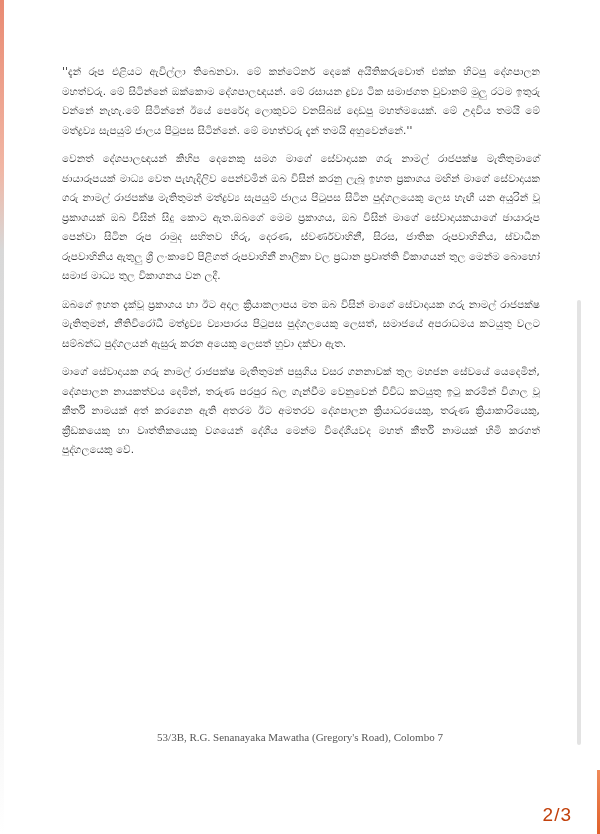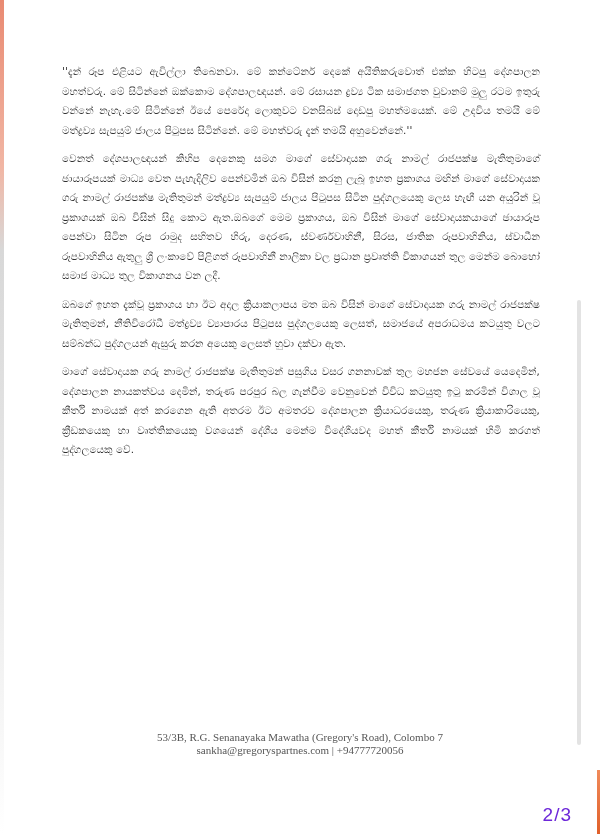--- a/index.html
+++ b/index.html
@@ -69,37 +69,36 @@
       height: 445px;
       background: #e3e3e3;
       border-radius: 2px;
     }
     .page-indicator {
       position: absolute;
       right: 28px;
       bottom: 8px;
       font-family: "Liberation Sans", sans-serif;
       font-size: 19px;
-      color: #6d28d9;
+      color: #c2410c;
       letter-spacing: 1px;
     }
   </style>
 </head>
 <body>
 
 <div class="left-edge"></div>
 <div class="right-edge"></div>
 
 <div class="page">
   <p class="para quote">''දැන් රූප එළියට ඇවිල්ලා තිබෙනවා. මේ කන්ටේනර් දෙකේ අයිතිකරුවොත් එක්ක හිටපු දේශපාලන මහත්වරු. මේ සිටින්නේ ඔක්කොම දේශපාලඥයන්. මේ රසායන ද්‍රව්‍ය ටික සමාජගත වුවානම් මුලු රටම ඉතුරු වන්නේ නැහැ.මේ සිටින්නේ ඊයේ පෙරේදා ලොකුවට වනසිබස් දොඩපු මහත්මයෙක්. මේ උදවිය තමයි මේ මත්ද්‍රව්‍ය සැපයුම් ජාලය පිටුපස සිටින්නේ. මේ මහත්වරු දැන් තමයි අහුවෙන්නේ.''</p>
   <p class="para">වෙනත් දේශපාලඥයන් කිහිප දෙනෙකු සමග මාගේ සේවාදායක ගරු නාමල් රාජපක්ෂ මැතිතුමාගේ ඡායාරූපයක් මාධ්‍ය වෙත පැහැදිලිව පෙන්වමින් ඔබ විසින් කරනු ලැබූ ඉහත ප්‍රකාශය මඟින් මාගේ සේවාදායක ගරු නාමල් රාජපක්ෂ මැතිතුමන් මත්ද්‍රව්‍ය සැපයුම් ජාලය පිටුපස සිටින පුද්ගලයෙකු ලෙස හැඟී යන අයුරින් වූ ප්‍රකාශයක් ඔබ විසින් සිදු කොට ඇත.ඔබගේ මෙම ප්‍රකාශය, ඔබ විසින් මාගේ සේවාදායකයාගේ ඡායාරූප පෙන්වා සිටින රූප රාමුද සහිතව හිරු, දෙරණ, ස්වර්ණවාහිනී, සිරස, ජාතික රූපවාහිනිය, ස්වාධීන රූපවාහිනිය ඇතුලු ශ්‍රී ලංකාවේ පිළිගත් රූපවාහිනී නාලිකා වල ප්‍රධාන ප්‍රවෘත්ති විකාශයන් තුල මෙන්ම බොහෝ සමාජ මාධ්‍ය තුල විකාශනය වන ලදී.</p>
   <p class="para">ඔබගේ ඉහත දැක්වූ ප්‍රකාශය හා ඊට අදාල ක්‍රියාකලාපය මත ඔබ විසින් මාගේ සේවාදායක ගරු නාමල් රාජපක්ෂ මැතිතුමන්, නීතිවිරෝධී මත්ද්‍රව්‍ය ව්‍යාපාරය පිටුපස පුද්ගලයෙකු ලෙසත්, සමාජයේ අපරාධමය කටයුතු වලට සම්බන්ධ පුද්ගලයන් ඇසුරු කරන අයෙකු ලෙසත් හුවා දක්වා ඇත.</p>
   <p class="para">මාගේ සේවාදායක ගරු නාමල් රාජපක්ෂ මැතිතුමන් පසුගිය වසර ගනනාවක් තුල මහජන සේවයේ යෙදෙමින්, දේශපාලන නායකත්වය දෙමින්, තරුණ පරපුර බල ගැන්වීම වෙනුවෙන් විවිධ කටයුතු ඉටු කරමින් විශාල වූ කීර්ති නාමයක් අත් කරගෙන ඇති අතරම ඊට අමතරව දේශපාලන ක්‍රියාධරයෙකු, තරුණ ක්‍රියාකාරියෙකු, ක්‍රීඩකයෙකු හා වෘත්තිකයෙකු වශයෙන් දේශීය මෙන්ම විදේශීයවද මහත් කීර්ති නාමයක් හිමි කරගත් පුද්ගලයෙකු වේ.</p>
 </div>
 
 <div class="footer">
   <span class="addr">53/3B, R.G. Senanayaka Mawatha (Gregory's Road), Colombo 7</span>
-  <span class="contact">sankha@gregoryspartnes.com | +94777720056</span>
 </div>
 
 <div class="scrollbar"></div>
 
 <div class="page-indicator">2/3</div>
 
 </body></html>

